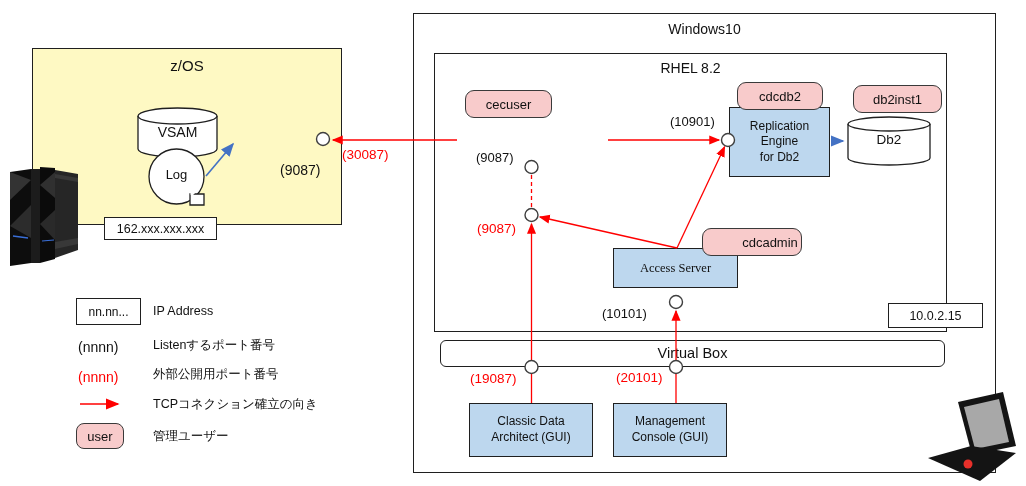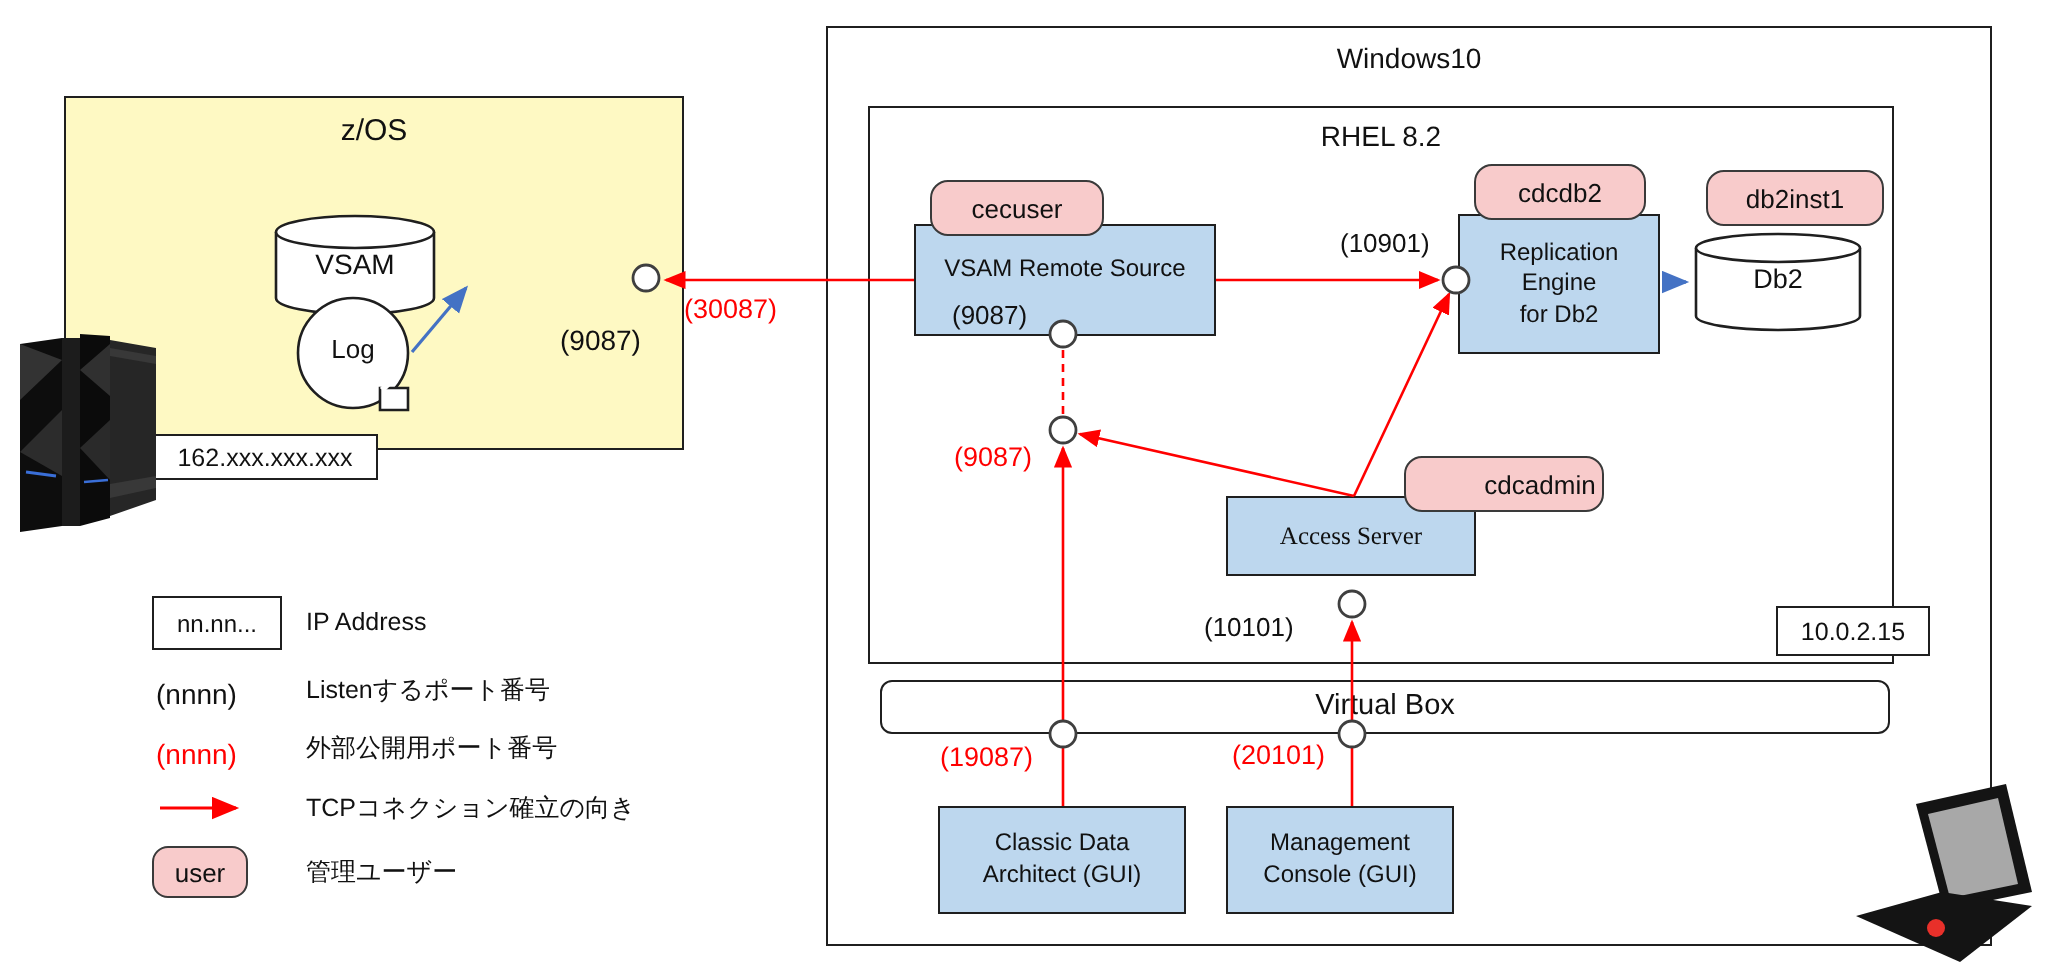--- a/index.html
+++ b/index.html
@@ -47,27 +47,24 @@
 
   <div class="svgtext" style="left:138px;top:124px;width:79px;font-size:14px;">VSAM</div>
   <div class="svgtext" style="left:150px;top:167px;width:53px;font-size:13px;">Log</div>
 
   <div class="comp" style="left:238px;top:119px;width:84px;height:41px;">
     <span>Log Reader</span>
   </div>
   <div class="lbl" style="left:280px;top:162px;font-size:14px;">(9087)</div>
   <div class="lbl red" style="left:342px;top:147px;font-size:13.5px;">(30087)</div>
 
-  <div class="iplabel" style="left:76px;top:217px;width:113px;height:23px;">162.xxx.xxx.xxx</div>
+  <div class="iplabel" style="left:104px;top:217px;width:113px;height:23px;">162.xxx.xxx.xxx</div>
 
   <div class="badge" style="left:465px;top:90px;width:87px;height:28px;">cecuser</div>
 
-  <div class="comp" style="left:457px;top:112px;width:151px;height:56px;align-items:flex-start;z-index:2;">
-    <span style="margin-top:14px;font-size:12px;">VSAM Remote Source</span>
-  </div>
   <div class="lbl" style="left:476px;top:150px;font-size:13px;">(9087)</div>
 
   <div class="lbl red" style="left:477px;top:221px;font-size:13.5px;">(9087)</div>
 
   <div class="badge" style="left:737px;top:82px;width:86px;height:28px;">cdcdb2</div>
 
   <div class="comp" style="left:729px;top:107px;width:101px;height:70px;font-size:12px;z-index:2;">
     <span>
       <span style="display:block;">Replication</span>
       <span style="display:block;">Engine</span>
@@ -78,21 +75,21 @@
 
   <div class="badge" style="left:853px;top:85px;width:89px;height:28px;">db2inst1</div>
   <div class="svgtext" style="left:848px;top:132px;width:82px;font-size:13.5px;">Db2</div>
 
   <div class="badge" style="left:702px;top:228px;width:100px;height:28px;padding-left:36px;">cdcadmin</div>
   <div class="comp" style="left:613px;top:248px;width:125px;height:40px;z-index:2;font-family:Liberation Serif, serif;">
     <span>Access Server</span>
   </div>
   <div class="lbl" style="left:602px;top:306px;font-size:13px;">(10101)</div>
 
-  <div class="iplabel" style="left:888px;top:303px;width:77px;height:25px;">10.0.2.15</div>
+  <div class="iplabel" style="left:888px;top:303px;width:95px;height:25px;">10.0.2.15</div>
 
   <div class="lbl red" style="left:470px;top:371px;font-size:13.5px;">(19087)</div>
   <div class="lbl red" style="left:616px;top:370px;font-size:13.5px;">(20101)</div>
 
   <div class="comp" style="left:469px;top:403px;width:124px;height:54px;font-size:12px;z-index:2;">
     <span>
       <span style="display:block;">Classic Data</span>
       <span style="display:block;">Architect (GUI)</span>
     </span>
   </div>

